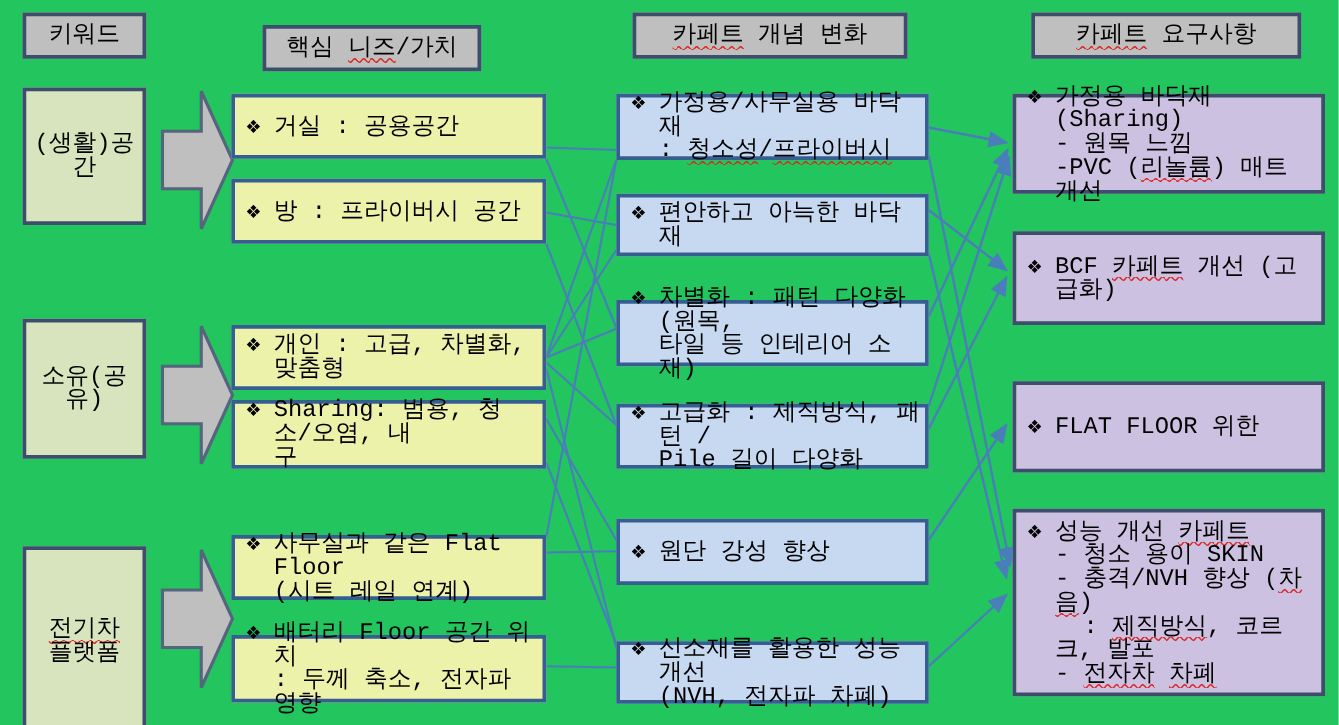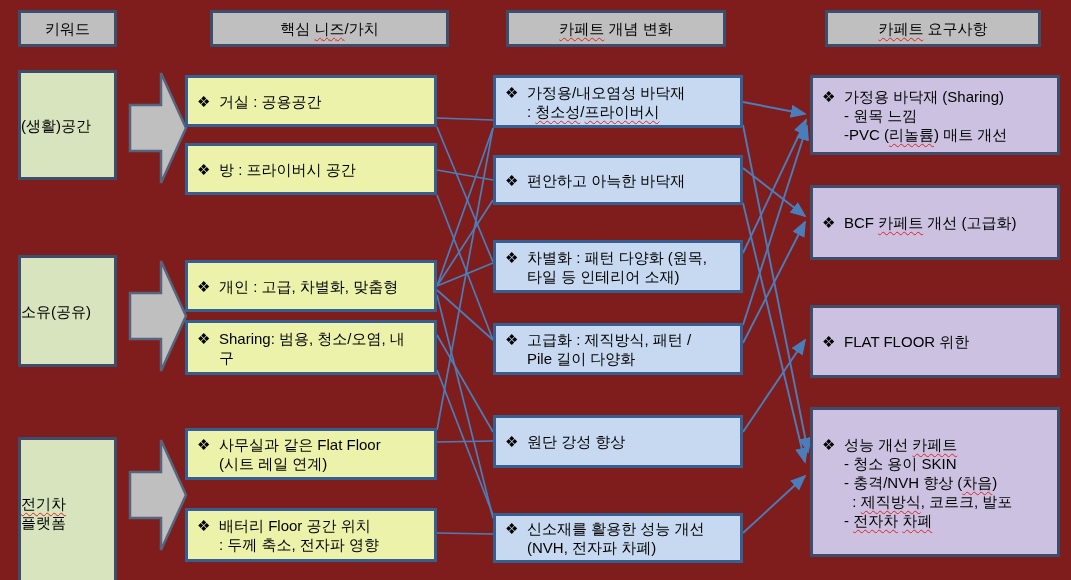--- a/index.html
+++ b/index.html
@@ -1,27 +1,27 @@
 <!DOCTYPE html>
 <html><head>
 <meta charset="utf-8">
 <style>
   html,body{margin:0;padding:0;background:#fff;}
   #stage{
-    position:relative;width:1071px;height:580px;background:#7f1d1d;
-    font-family:Liberation Sans, sans-serif;
-    font-size:15px;color:#000;overflow:hidden;
+    position:relative;width:1071px;height:580px;background:#22c55e;
+    font-family:Liberation Mono, monospace;
+    font-size:19px;color:#000;overflow:hidden;
     --header-fill:#BFBFBF; --keyword-fill:#D7E4BD; --need-fill:#EDF2AB;
     --concept-fill:#C6D9F1; --requirement-fill:#CCC1E0;
     --border-dark:#3D4E6D; --border-blue:#365F91; --line:#4A7EBB;
   }
   #connectors{position:absolute;left:0;top:0;width:1071px;height:580px;}
   .box{position:absolute;box-sizing:border-box;display:flex;align-items:center;}
   .hdr{background:var(--header-fill);border:3px solid var(--border-dark);justify-content:center;}
-  .kw{background:var(--keyword-fill);border:3px solid var(--border-dark);justify-content:flex-start;}
+  .kw{background:var(--keyword-fill);border:3px solid var(--border-dark);justify-content:center;}
   .kw .txt{text-align:center;}
   .hdr .txt{text-align:center;}
   .need{background:var(--need-fill);border:3px solid var(--border-blue);}
   .concept{background:var(--concept-fill);border:3px solid var(--border-blue);}
   .req{background:var(--requirement-fill);border:3px solid var(--border-dark);}
   .row{display:flex;align-items:flex-start;padding:2px 4px 2px 9px;}
   .bullet{width:22px;flex:none;line-height:19px;}
   .txt{white-space:pre-wrap;line-height:19px;}
   .sq{
     text-decoration-line:underline;text-decoration-style:wavy;
@@ -77,21 +77,21 @@
       <line x1="743" y1="432" x2="805" y2="340" marker-end="url(#arw)"></line>
       <line x1="743" y1="125" x2="808" y2="452" marker-end="url(#arw)"></line>
       <line x1="743" y1="203" x2="805" y2="462" marker-end="url(#arw)"></line>
       <line x1="743" y1="533" x2="805" y2="476" marker-end="url(#arw)"></line>
     </g>
   </svg>
 
   <div class="box hdr" style="left:18px;top:10px;width:99px;height:37px">
     <div class="txt"><span>키워드</span></div>
   </div>
-  <div class="box hdr" style="left:210px;top:10px;width:239px;height:37px">
+  <div class="box hdr" style="left:210px;top:20px;width:175px;height:37px">
     <div class="txt"><span>핵심 </span><span class="sq">니즈</span><span>/가치</span></div>
   </div>
   <div class="box hdr" style="left:825px;top:10px;width:216px;height:37px">
     <div class="txt"><span class="sq">카페트</span><span> 요구사항</span></div>
   </div>
   <div class="box hdr" style="left:506px;top:10px;width:220px;height:37px">
     <div class="txt"><span class="sq">카페트</span><span> 개념 변화</span></div>
   </div>
 
   <div class="box kw" style="left:18px;top:70px;width:99px;height:110px">
@@ -137,21 +137,21 @@
   <div class="box need" style="left:185px;top:508px;width:252px;height:54px">
     <div class="row">
         <span class="bullet">❖</span>
         <div class="txt"><span>배터리 Floor 공간 위치</span><br><span>: 두께 축소, 전자파 영향</span></div>
       </div>
   </div>
 
   <div class="box concept" style="left:493px;top:75px;width:250px;height:53px">
     <div class="row">
         <span class="bullet">❖</span>
-        <div class="txt"><span>가정용/내오염성 바닥재</span><br><span>: </span><span class="sq">청소성</span><span>/</span><span class="sq">프라이버시</span></div>
+        <div class="txt"><span>가정용/사무실용 바닥재</span><br><span>: </span><span class="sq">청소성</span><span>/</span><span class="sq">프라이버시</span></div>
       </div>
   </div>
   <div class="box concept" style="left:493px;top:155px;width:250px;height:50px">
     <div class="row">
         <span class="bullet">❖</span>
         <div class="txt"><span>편안하고 아늑한 바닥재</span></div>
       </div>
   </div>
   <div class="box concept" style="left:493px;top:240px;width:250px;height:53px">
     <div class="row">

